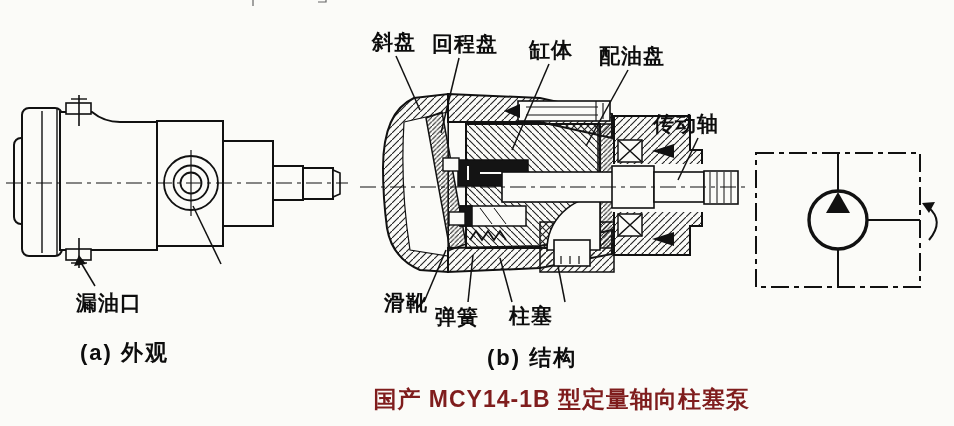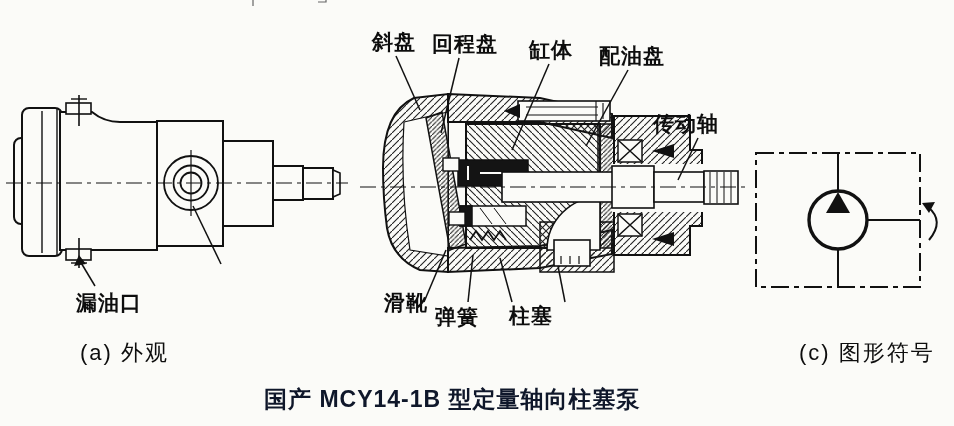--- a/index.html
+++ b/index.html
@@ -2,24 +2,24 @@
 <html><head>
 <meta charset="utf-8">
 <style>
   html,body{margin:0;padding:0;}
   body{width:954px;height:426px;overflow:hidden;background:#e9e9e6;}
   .page{position:relative;width:954px;height:426px;background:#fbfbf8;
         font-family:"Liberation Sans","DejaVu Sans",sans-serif;color:#0d0d0d;}
   .art{position:absolute;left:0;top:0;width:954px;height:426px;}
   .lbl{position:absolute;font-weight:bold;font-size:21px;line-height:1.05;
        white-space:nowrap;letter-spacing:1px;color:#0d0d0d;}
-  .cap{position:absolute;font-weight:normal;font-size:22px;line-height:1.05;
+  .cap{position:absolute;font-weight:bold;font-size:22px;line-height:1.05;
        white-space:nowrap;letter-spacing:2px;color:#0d0d0d;}
-  .title{position:absolute;left:264px;top:384px;width:470px;text-align:left;
-         font-weight:bold;font-size:23px;letter-spacing:1px;color:#0f172a;}
+  .title{position:absolute;left:280px;top:384px;width:470px;text-align:right;
+         font-weight:bold;font-size:23px;letter-spacing:1px;color:#7f1d1d;}
 </style>
 </head>
 <body>
 
 <div class="page">
 
   <svg class="art" viewBox="0 0 954 426">
     <defs>
       <pattern id="h45" width="7" height="7" patternUnits="userSpaceOnUse">
         <path d="M-1,8 L8,-1" stroke="#1e1e1e" stroke-width="1.1"></path>
@@ -176,17 +176,17 @@
 
   <div class="lbl" style="left:372px;top:31px">斜盘</div>
   <div class="lbl" style="left:432px;top:33px">回程盘</div>
   <div class="lbl" style="left:529px;top:39px">缸体</div>
   <div class="lbl" style="left:599px;top:45px">配油盘</div>
   <div class="lbl" style="left:653px;top:113px">传动轴</div>
 
   <div class="lbl" style="left:384px;top:292px">滑靴</div>
   <div class="lbl" style="left:435px;top:306px">弹簧</div>
   <div class="lbl" style="left:509px;top:305px">柱塞</div>
+  <div class="cap" style="left:487px;top:346px">(b) 结构</div>
 
-  <div class="cap" style="left:799px;top:341px">(c) 图形符号</div>
 
   <div class="title">国产 MCY14-1B 型定量轴向柱塞泵</div>
 </div>
 
 </body></html>

